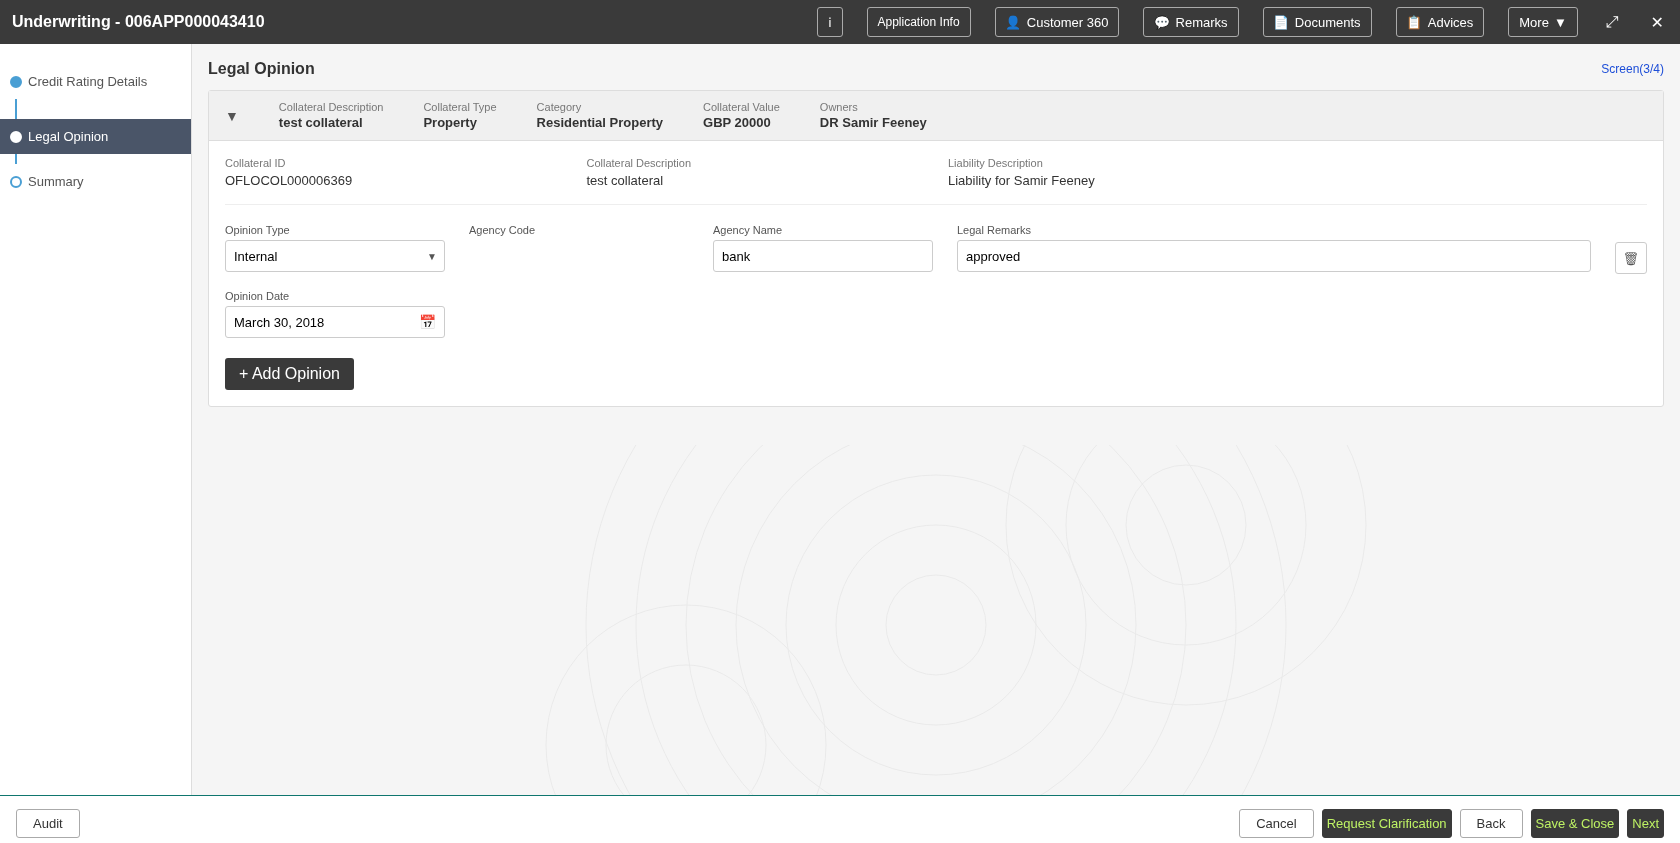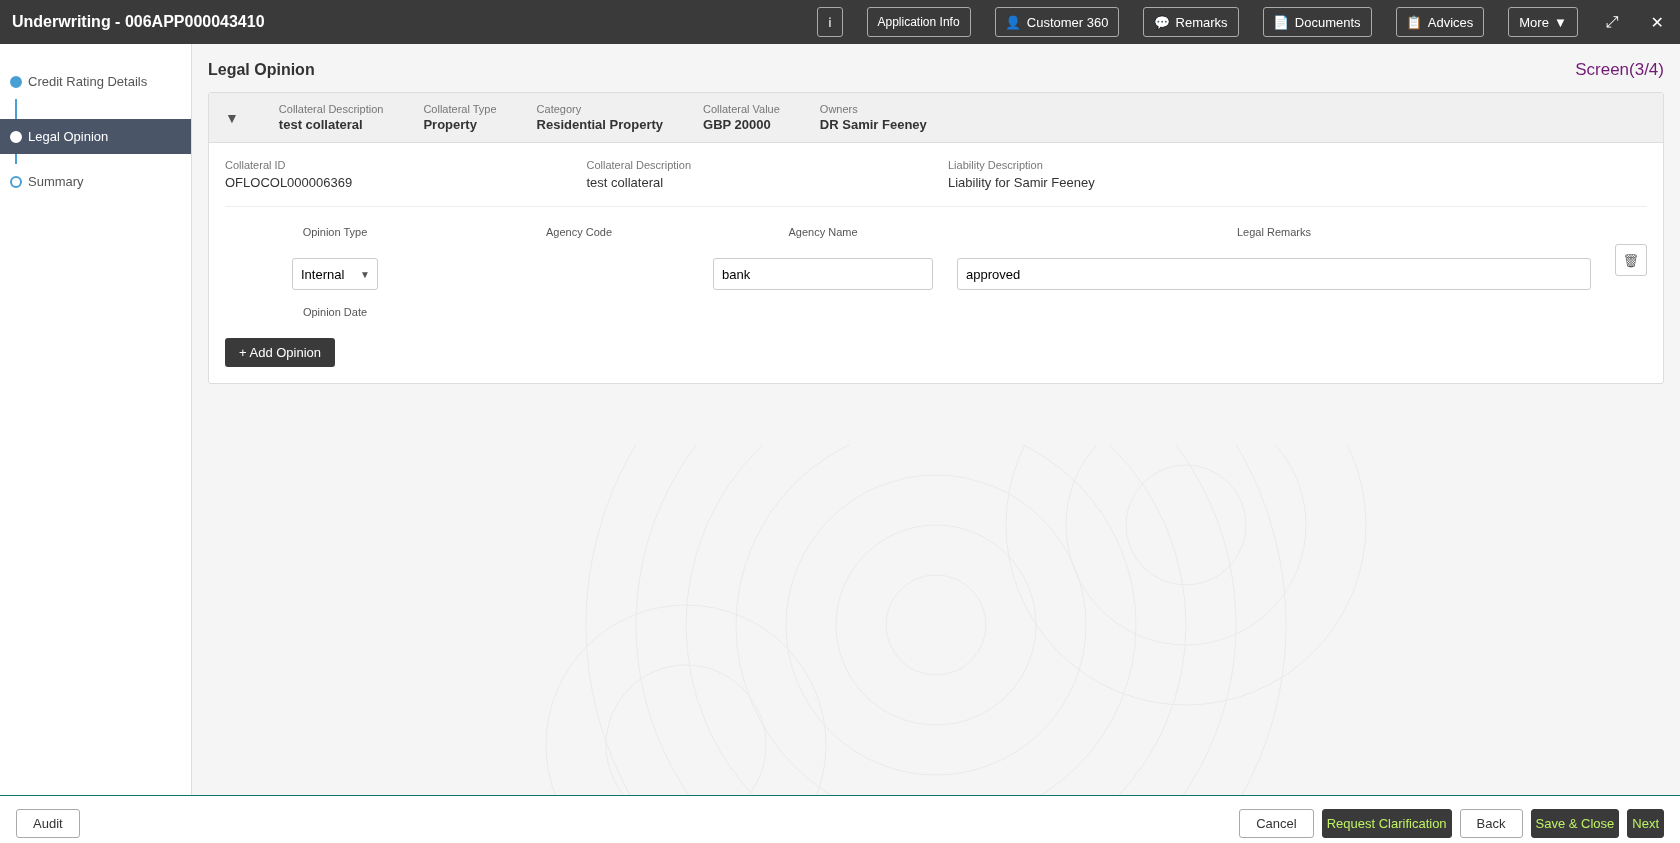--- a/index.html
+++ b/index.html
@@ -109,22 +109,22 @@
       justify-content: space-between;
       align-items: center;
       margin-bottom: 12px;
     }
     .page-title {
       font-size: 16px;
       font-weight: bold;
       color: #333;
     }
     .screen-info {
-      font-size: 17px;
-      color: #701a75;
+      font-size: 12px;
+      color: #1d4ed8;
     }
 
     
     .card {
       background: white;
       border: 1px solid #ddd;
       border-radius: 3px;
     }
 
     
@@ -185,22 +185,21 @@
     }
     .form-row-date {
       display: grid;
       grid-template-columns: 220px;
       gap: 24px;
       margin-bottom: 20px;
     }
     .form-group {
       display: flex;
       flex-direction: column;
-      gap: 20px;
-      align-items: center;
+      gap: 4px;
     }
     .form-group label {
       font-size: 11px;
       color: #555;
     }
     .form-input {
       border: 1px solid #ccc;
       border-radius: 3px;
       padding: 6px 8px;
       font-size: 13px;
@@ -261,21 +260,21 @@
       color: #555;
     }
 
     .add-opinion-btn {
       background: #3a3a3a;
       color: white;
       border: none;
       border-radius: 3px;
       padding: 7px 14px;
       cursor: pointer;
-      font-size: 13px;
+      font-size: 16px;
     }
 
     
     .bg-pattern {
       position: absolute;
       bottom: 0;
       left: 0;
       right: 0;
       height: 350px;
       opacity: 0.15;
@@ -441,20 +440,24 @@
           </div>
           <button class="delete-btn">
             <span>🗑</span>
           </button>
         </div>
 
         
         <div class="form-row-date">
           <div class="form-group">
             <label>Opinion Date</label>
+            <div class="date-input-wrapper">
+              <input class="form-input" type="text" value="March 30, 2018" style="">
+              <span class="calendar-icon">📅</span>
+            </div>
           </div>
         </div>
 
         
         <button class="add-opinion-btn">+ Add Opinion</button>
       </div>
     </div>
 
     <div class="bg-pattern">
       <svg width="100%" height="100%" viewBox="0 0 800 350" xmlns="http://www.w3.org/2000/svg">

